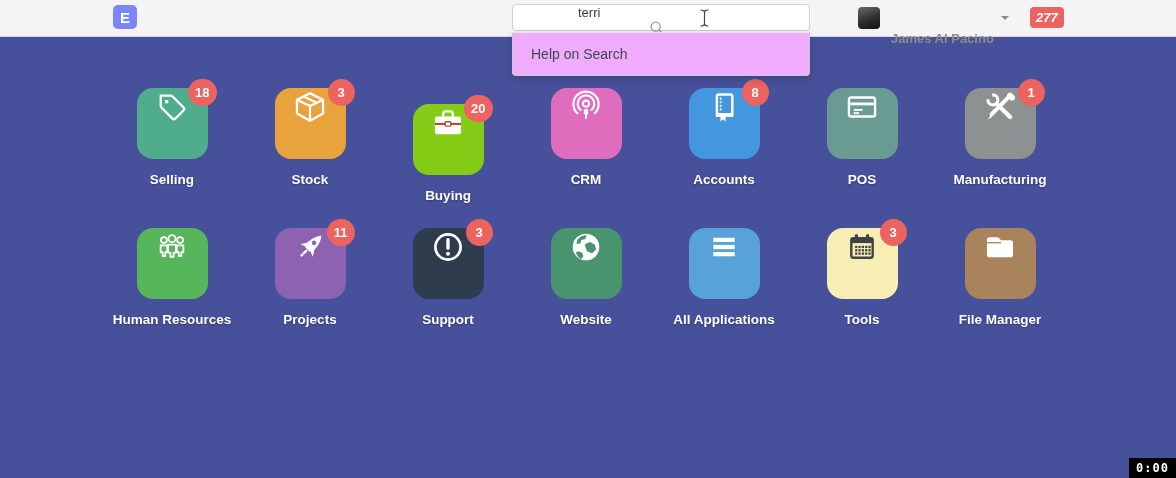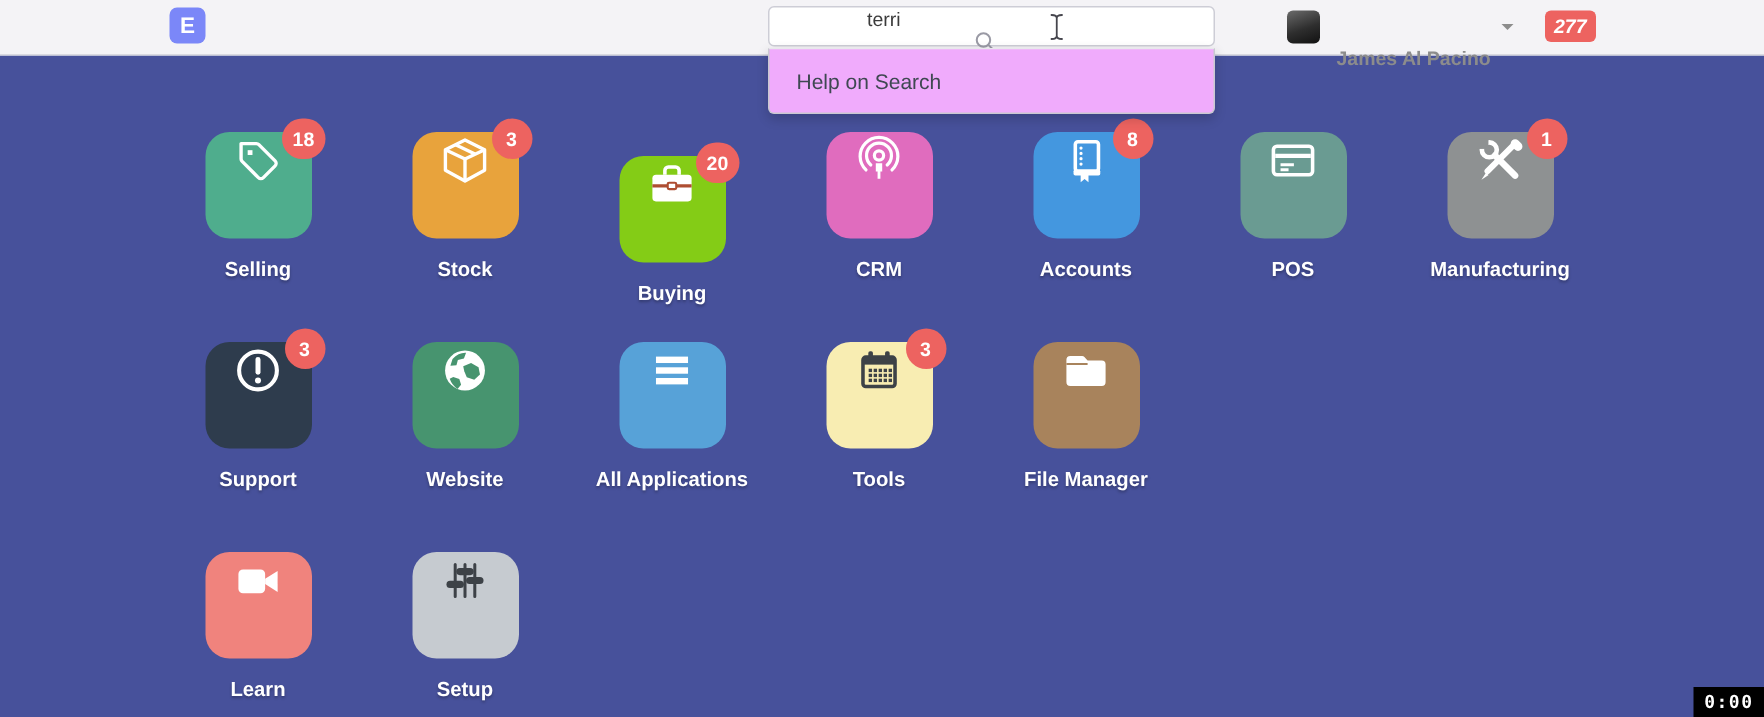--- a/index.html
+++ b/index.html
@@ -195,20 +195,48 @@
             <path d="M23.5 7.5 L9 22" stroke="currentColor" stroke-width="3.4" stroke-linecap="round"></path>
             <path d="M24.5 6.5 l1.6 1.6" stroke="currentColor" stroke-width="5" stroke-linecap="round"></path>
             <path d="M8.2 22.8 l-2.6 4 4-2.6 Z" fill="currentColor"></path>
           </svg>
           <div class="badge" style="background: rgb(237, 99, 96);">1</div>
         </div>
         <div class="app-label">Manufacturing</div>
       </div>
     </div>
     <div class="app-row" style="top: 191px;">
+      <div class="app-cell">
+        <div class="icon-box" style="background: rgb(87, 181, 91); --bg: #57B55B; color: rgb(255, 255, 255);">
+          <svg viewBox="0 0 32 32" fill="none" stroke="currentColor" stroke-width="1.5" stroke-linejoin="round">
+            <circle cx="9.2" cy="10.2" r="2.5"></circle>
+            <path d="M6.4 14.6 h5.6 v5.8 h-1.7 v3.2 h-2.2 v-3.2 H6.4 Z"></path>
+            <circle cx="22.8" cy="10.2" r="2.5"></circle>
+            <path d="M20 14.6 h5.6 v5.8 h-1.7 v3.2 h-2.2 v-3.2 H20 Z"></path>
+            <circle cx="16" cy="9" r="3" fill="var(--bg)" stroke="currentColor"></circle>
+            <path d="M12.7 14 h6.6 v6.8 h-2 v3.6 h-2.6 v-3.6 h-2 Z" fill="var(--bg)"></path>
+          </svg>
+        </div>
+        <div class="app-label">Human Resources</div>
+      </div>
+      <div class="app-cell">
+        <div class="icon-box" style="background: rgb(141, 99, 177); --bg: #8D63B1; color: rgb(255, 255, 255);">
+          <svg viewBox="0 0 32 32">
+            <g transform="rotate(45 16 16)">
+              <path d="M16 2.5 C19 6 20.2 10.8 20.2 14.8 L18.8 19 h-5.6 L11.8 14.8 C11.8 10.8 13 6 16 2.5 Z" fill="currentColor"></path>
+              <circle cx="16" cy="11.2" r="1.9" fill="var(--bg)"></circle>
+              <path d="M12 14.5 l-3.4 5.6 4.6-1.8 Z" fill="currentColor"></path>
+              <path d="M20 14.5 l3.4 5.6 -4.6-1.8 Z" fill="currentColor"></path>
+              <path d="M16 20.5 v5.5" stroke="currentColor" stroke-width="2" stroke-linecap="round" stroke-dasharray="2.6 2"></path>
+            </g>
+          </svg>
+          <div class="badge" style="background: rgb(237, 99, 96);">11</div>
+        </div>
+        <div class="app-label">Projects</div>
+      </div>
       <div class="app-cell">
         <div class="icon-box" style="background: rgb(46, 60, 77); --bg: #2E3C4D; color: rgb(255, 255, 255);">
           <svg viewBox="0 0 32 32" fill="none" stroke="currentColor">
             <circle cx="16" cy="16" r="10.6" stroke-width="2.3"></circle>
             <path d="M16 9.8 v7.2" stroke-width="2.8" stroke-linecap="round"></path>
             <circle cx="16" cy="21.6" r="1.7" fill="currentColor" stroke="none"></circle>
           </svg>
           <div class="badge" style="background: rgb(237, 99, 96);">3</div>
         </div>
         <div class="app-label">Support</div>
@@ -266,37 +294,15 @@
       <div class="app-cell">
         <div class="icon-box" style="background: rgb(168, 131, 92); --bg: #A8835C; color: rgb(255, 255, 255);">
           <svg viewBox="0 0 32 32">
             <path d="M5 10 a2.2 2.2 0 0 1 2.2-2.2 h6.6 a1.6 1.6 0 0 1 1.3 .65 L16.9 10.4 H24.8 a2.2 2.2 0 0 1 2.2 2.2 v9.9 a2.2 2.2 0 0 1-2.2 2.2 H7.2 A2.2 2.2 0 0 1 5 22.5 Z" fill="currentColor"></path>
             <path d="M5 12.4 h11.9" stroke="var(--bg)" stroke-width="1.1"></path>
           </svg>
         </div>
         <div class="app-label">File Manager</div>
       </div>
     </div>
-    <div class="app-row" style="top: 331px;">
-      <div class="app-cell">
-        <div class="icon-box" style="background: rgb(240, 131, 125); --bg: #F0837D; color: rgb(255, 255, 255);">
-          <svg viewBox="0 0 32 32">
-            <rect x="5" y="9.8" width="15" height="13.4" rx="2.6" fill="currentColor"></rect>
-            <path d="M20 15 L27 10.6 V22.4 L20 18 Z" fill="currentColor"></path>
-          </svg>
-        </div>
-        <div class="app-label">Learn</div>
-      </div>
-      <div class="app-cell">
-        <div class="icon-box" style="background: rgb(198, 203, 208); --bg: #C6CBD0; color: rgb(61, 66, 71);">
-          <svg viewBox="0 0 32 32" stroke="currentColor" stroke-linecap="round">
-            <path d="M10.5 7 v18 M16 7 v18 M21.5 7 v18" stroke-width="1.7"></path>
-            <path d="M7.6 18.2 h5.8" stroke-width="4"></path>
-            <path d="M13.1 11 h5.8" stroke-width="4"></path>
-            <path d="M18.6 16 h5.8" stroke-width="4"></path>
-          </svg>
-        </div>
-        <div class="app-label">Setup</div>
-      </div>
-    </div>
   </div>
 
 <div class="rec-timer">0:00</div>
 
 </body></html>

